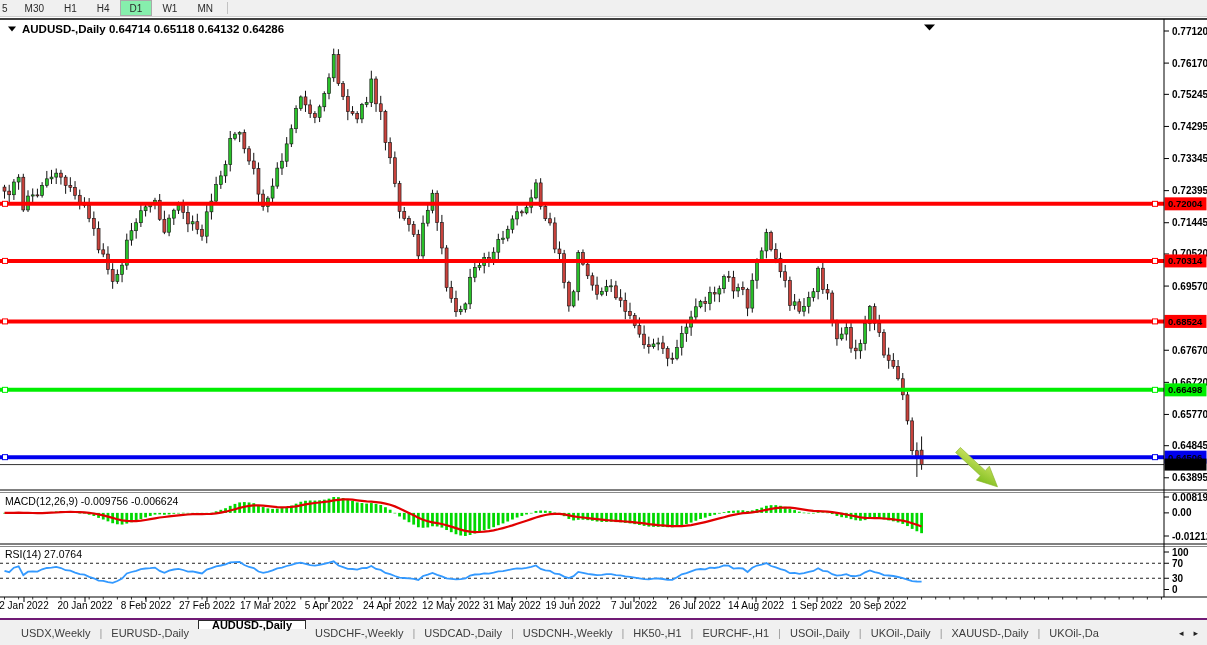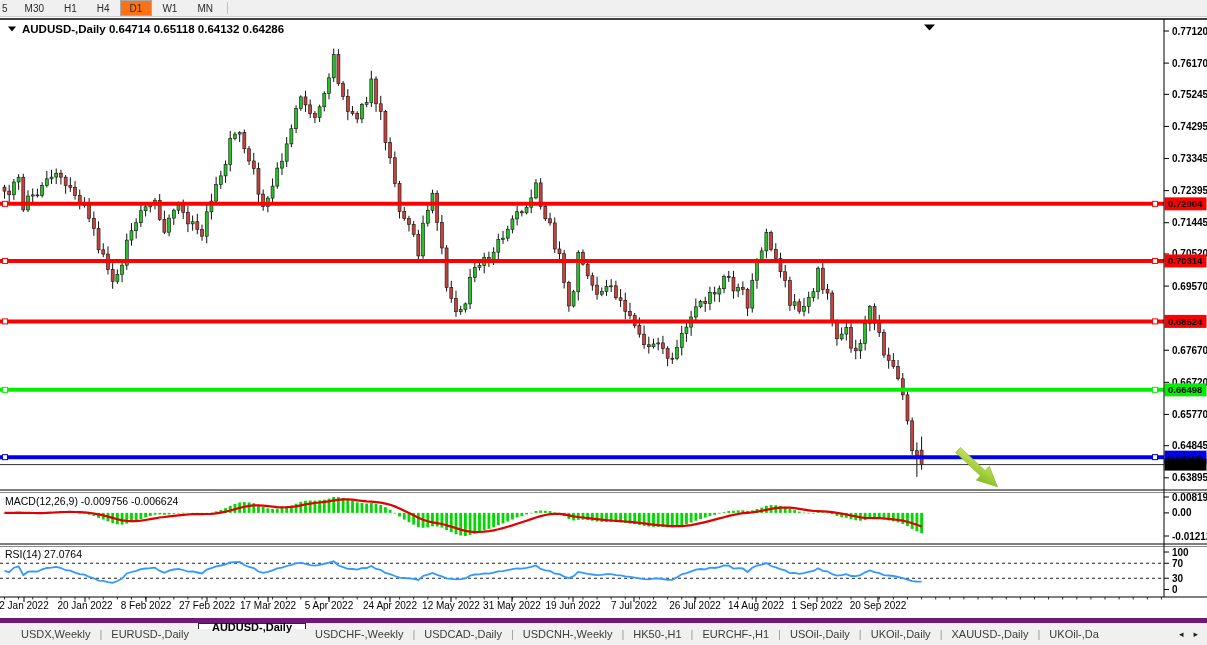--- a/index.html
+++ b/index.html
@@ -1,24 +1,24 @@
 <!DOCTYPE html>
 <html><head>
 <meta charset="utf-8">
 <style>
   html,body{margin:0;padding:0;background:#e8e8e8;}
   body{width:1207px;height:645px;overflow:hidden;font-family:"Liberation Sans",sans-serif;-webkit-font-smoothing:none;}
   .toolbar{height:17px;background:#f0f0f0;border-bottom:1px solid #cfcfcf;display:flex;align-items:stretch;box-sizing:border-box;}
   .tf-btn{display:flex;align-items:center;padding:0 9px;font-size:10px;color:#2b2b2b;cursor:pointer;border:1px solid transparent;}
   .tf-btn.first{padding:0 6px 0 1px;}
-  .tf-btn.active{background:#f97316;border:1px solid #a9a9a9;}
+  .tf-btn.active{background:#86efac;border:1px solid #a9a9a9;}
   .tf-sep{width:1px;background:#c2c2c2;margin:2px 4px;}
   .chart-wrap{position:relative;width:1207px;height:601px;background:#fff;}
   svg text{fill:#000;}
-  .tabs{height:27px;background:#f0f0f0;border-top:5px solid #701a75;display:flex;align-items:stretch;box-sizing:border-box;padding-left:12px;}
+  .tabs{height:27px;background:#f0f0f0;border-top:2px solid #701a75;display:flex;align-items:stretch;box-sizing:border-box;padding-left:12px;}
   .tab{display:flex;align-items:center;padding:0 9px;font-size:11px;color:#3c3c3c;cursor:pointer;white-space:nowrap;}
   .tab.active{background:#ffffff;border:1px solid #2a2a2a;border-bottom:none;font-weight:700;color:#000;padding:0 13px;margin-bottom:16px;}
   .tab-div{display:flex;align-items:center;color:#9a9a9a;font-size:11px;}
   .tab-scrolls{margin-left:auto;display:flex;align-items:center;padding-right:4px;}
   .tab-scroll{font-size:9px;color:#222;padding:2px 5px;cursor:pointer;}
 </style>
 </head>
 <body>
 
 <div class="toolbar" id="toolbar">

